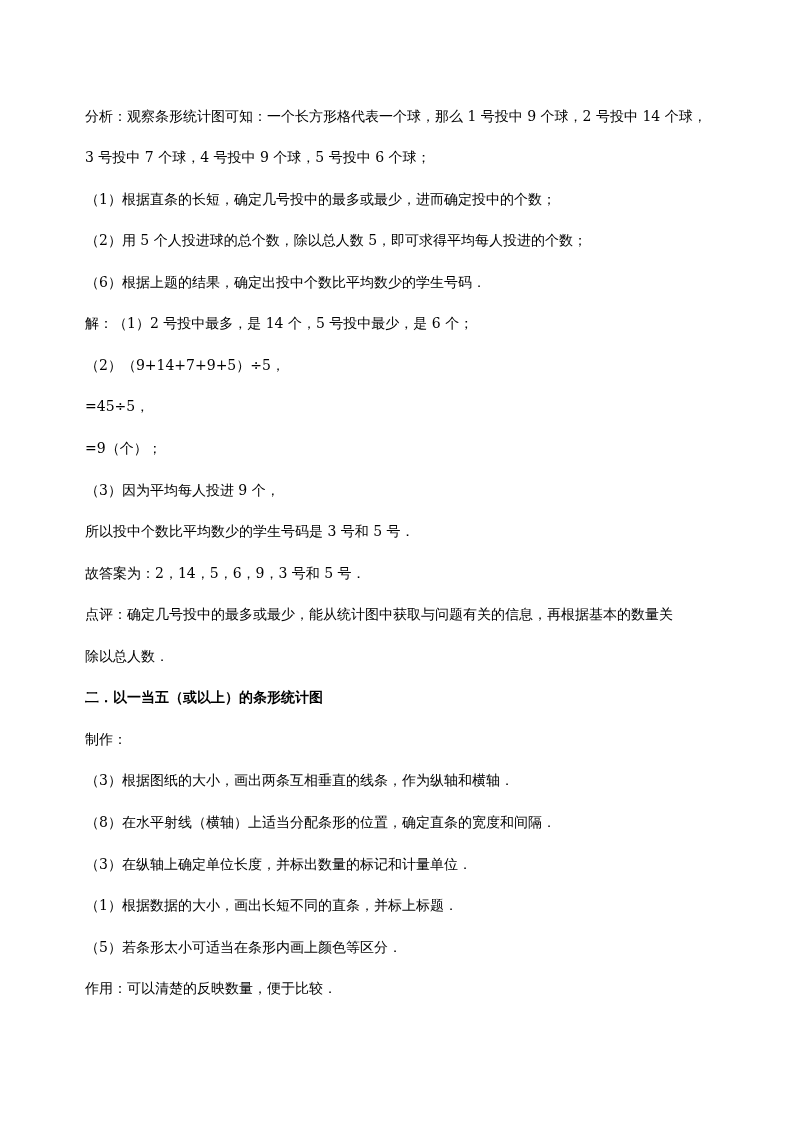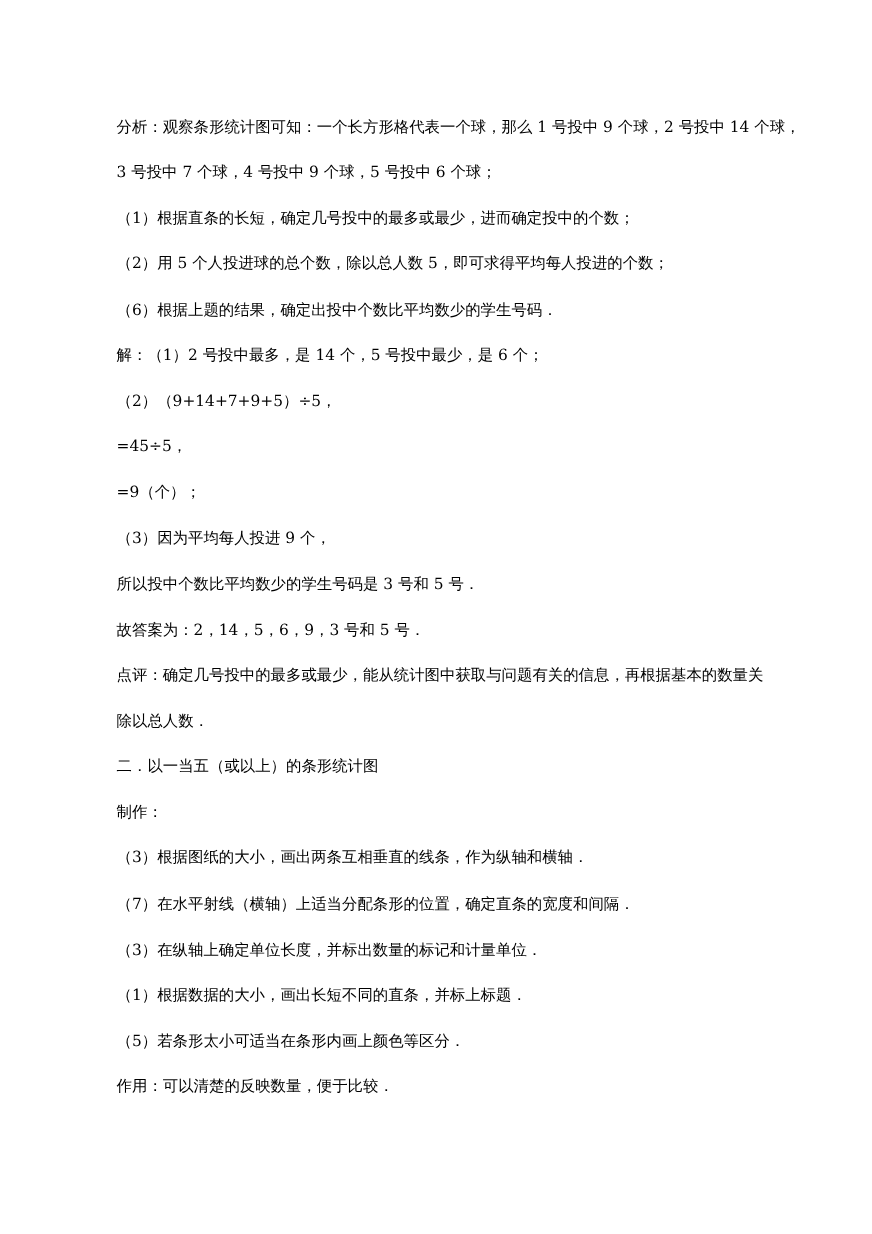--- a/index.html
+++ b/index.html
@@ -1,19 +1,19 @@
 <!DOCTYPE html>
 <html><head>
 <meta charset="utf-8">
 <style>
   html, body { margin: 0; padding: 0; background: #ffffff; }
   body { width: 793px; height: 1122px; position: relative; overflow: hidden;
          font-family: "DejaVu Serif", "Liberation Serif", serif; color: #000; }
-  .line { position: absolute; left: 106px; font-size: 14px; line-height: 18px; white-space: nowrap; }
-  .heading { font-weight: normal; }
+  .line { position: absolute; left: 85px; font-size: 14px; line-height: 18px; white-space: nowrap; }
+  .heading { font-weight: bold; }
 </style>
 </head>
 <body>
 
 <div>
   <div class="line" style="top:107px">分析：观察条形统计图可知：一个长方形格代表一个球，那么 1 号投中 9 个球，2 号投中 14 个球，</div>
   <div class="line" style="top:148px">3 号投中 7 个球，4 号投中 9 个球，5 号投中 6 个球；</div>
   <div class="line" style="top:190px">（1）根据直条的长短，确定几号投中的最多或最少，进而确定投中的个数；</div>
   <div class="line" style="top:231px">（2）用 5 个人投进球的总个数，除以总人数 5，即可求得平均每人投进的个数；</div>
   <div class="line" style="top:273px">（6）根据上题的结果，确定出投中个数比平均数少的学生号码．</div>
@@ -22,18 +22,18 @@
   <div class="line" style="top:397px">=45÷5，</div>
   <div class="line" style="top:439px">=9（个）；</div>
   <div class="line" style="top:481px">（3）因为平均每人投进 9 个，</div>
   <div class="line" style="top:522px">所以投中个数比平均数少的学生号码是 3 号和 5 号．</div>
   <div class="line" style="top:564px">故答案为：2，14，5，6，9，3 号和 5 号．</div>
   <div class="line" style="top:605px">点评：确定几号投中的最多或最少，能从统计图中获取与问题有关的信息，再根据基本的数量关</div>
   <div class="line" style="top:647px">除以总人数．</div>
   <div class="line heading" style="top:688px">二．以一当五（或以上）的条形统计图</div>
   <div class="line" style="top:730px">制作：</div>
   <div class="line" style="top:771px">（3）根据图纸的大小，画出两条互相垂直的线条，作为纵轴和横轴．</div>
-  <div class="line" style="top:813px">（7）在水平射线（横轴）上适当分配条形的位置，确定直条的宽度和间隔．</div>
+  <div class="line" style="top:813px">（8）在水平射线（横轴）上适当分配条形的位置，确定直条的宽度和间隔．</div>
   <div class="line" style="top:855px">（3）在纵轴上确定单位长度，并标出数量的标记和计量单位．</div>
   <div class="line" style="top:896px">（1）根据数据的大小，画出长短不同的直条，并标上标题．</div>
   <div class="line" style="top:938px">（5）若条形太小可适当在条形内画上颜色等区分．</div>
   <div class="line" style="top:979px">作用：可以清楚的反映数量，便于比较．</div>
 </div>
 
 </body></html>

